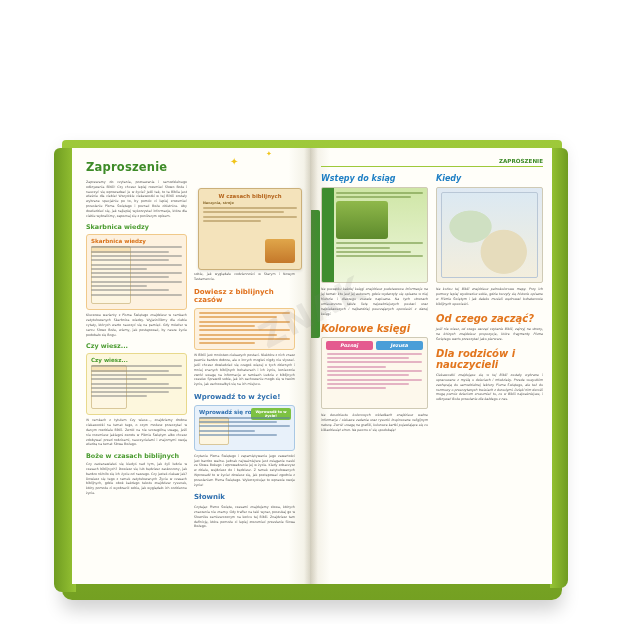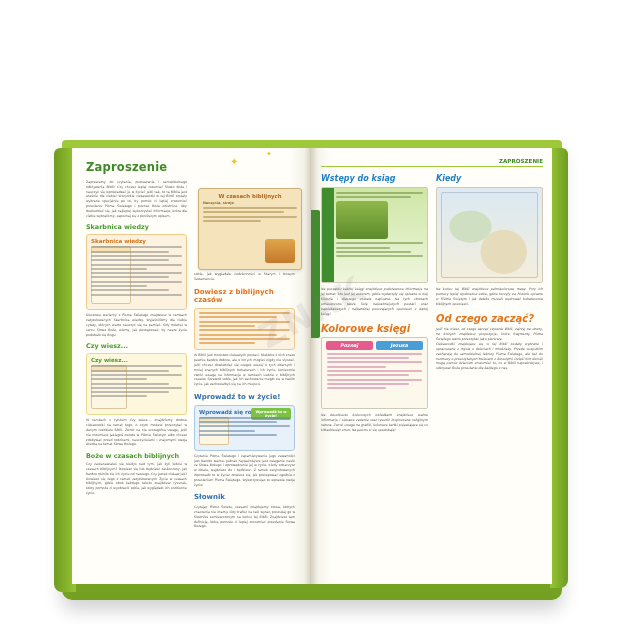--- a/index.html
+++ b/index.html
@@ -358,20 +358,21 @@
                 radial-gradient(ellipse at 65% 70%, #e6dcbc 0 26%, transparent 27%),
                 linear-gradient(180deg,#dce9f2,#f3eedd);"></div>
               <div style="position:absolute;left:14px;top:8px;font-size:3.4px;color:#3a5f86;font-weight:bold">&nbsp;</div>
             </div>
 
             <div style="font-size:3.2px;line-height:1.55;color:#555;text-align:justify">Na końcu tej Biblii znajdziesz pełnokolorowe mapy. Przy ich pomocy lepiej wyobrazisz sobie, gdzie toczyły się historie opisane w Piśmie Świętym i jak daleko musieli wędrować bohaterowie biblijnych opowieści.</div>
 
             <div class="h-orange-big">Od czego zacząć?</div>
             <div style="font-size:3.2px;line-height:1.55;color:#555;text-align:justify">Jeśli nie wiesz, od czego zacząć czytanie Biblii, zajrzyj na strony, na których znajdziesz propozycje, które fragmenty Pisma Świętego warto przeczytać jako pierwsze.</div>
 
+            <div class="h-orange-big">Dla rodziców i nauczycieli</div>
             <div style="font-size:3.2px;line-height:1.55;color:#555;text-align:justify">Ciekawostki znajdujące się w tej Biblii zostały wybrane i opracowane z myślą o dzieciach i młodzieży. Przede wszystkim zachęcają do samodzielnej lektury Pisma Świętego, ale też do rozmowy o przeczytanych treściach z dorosłymi. Dzięki nim dorośli mogą pomóc dzieciom zrozumieć to, co w Biblii najważniejsze, i odkrywać Boże przesłanie dla każdego z nas.</div>
           </div>
         </div>
       </div>
     </div>
 
     <div class="gutter"></div>
   </div>
 
   <div class="star" style="left:168px;top:16px;">✦</div>

